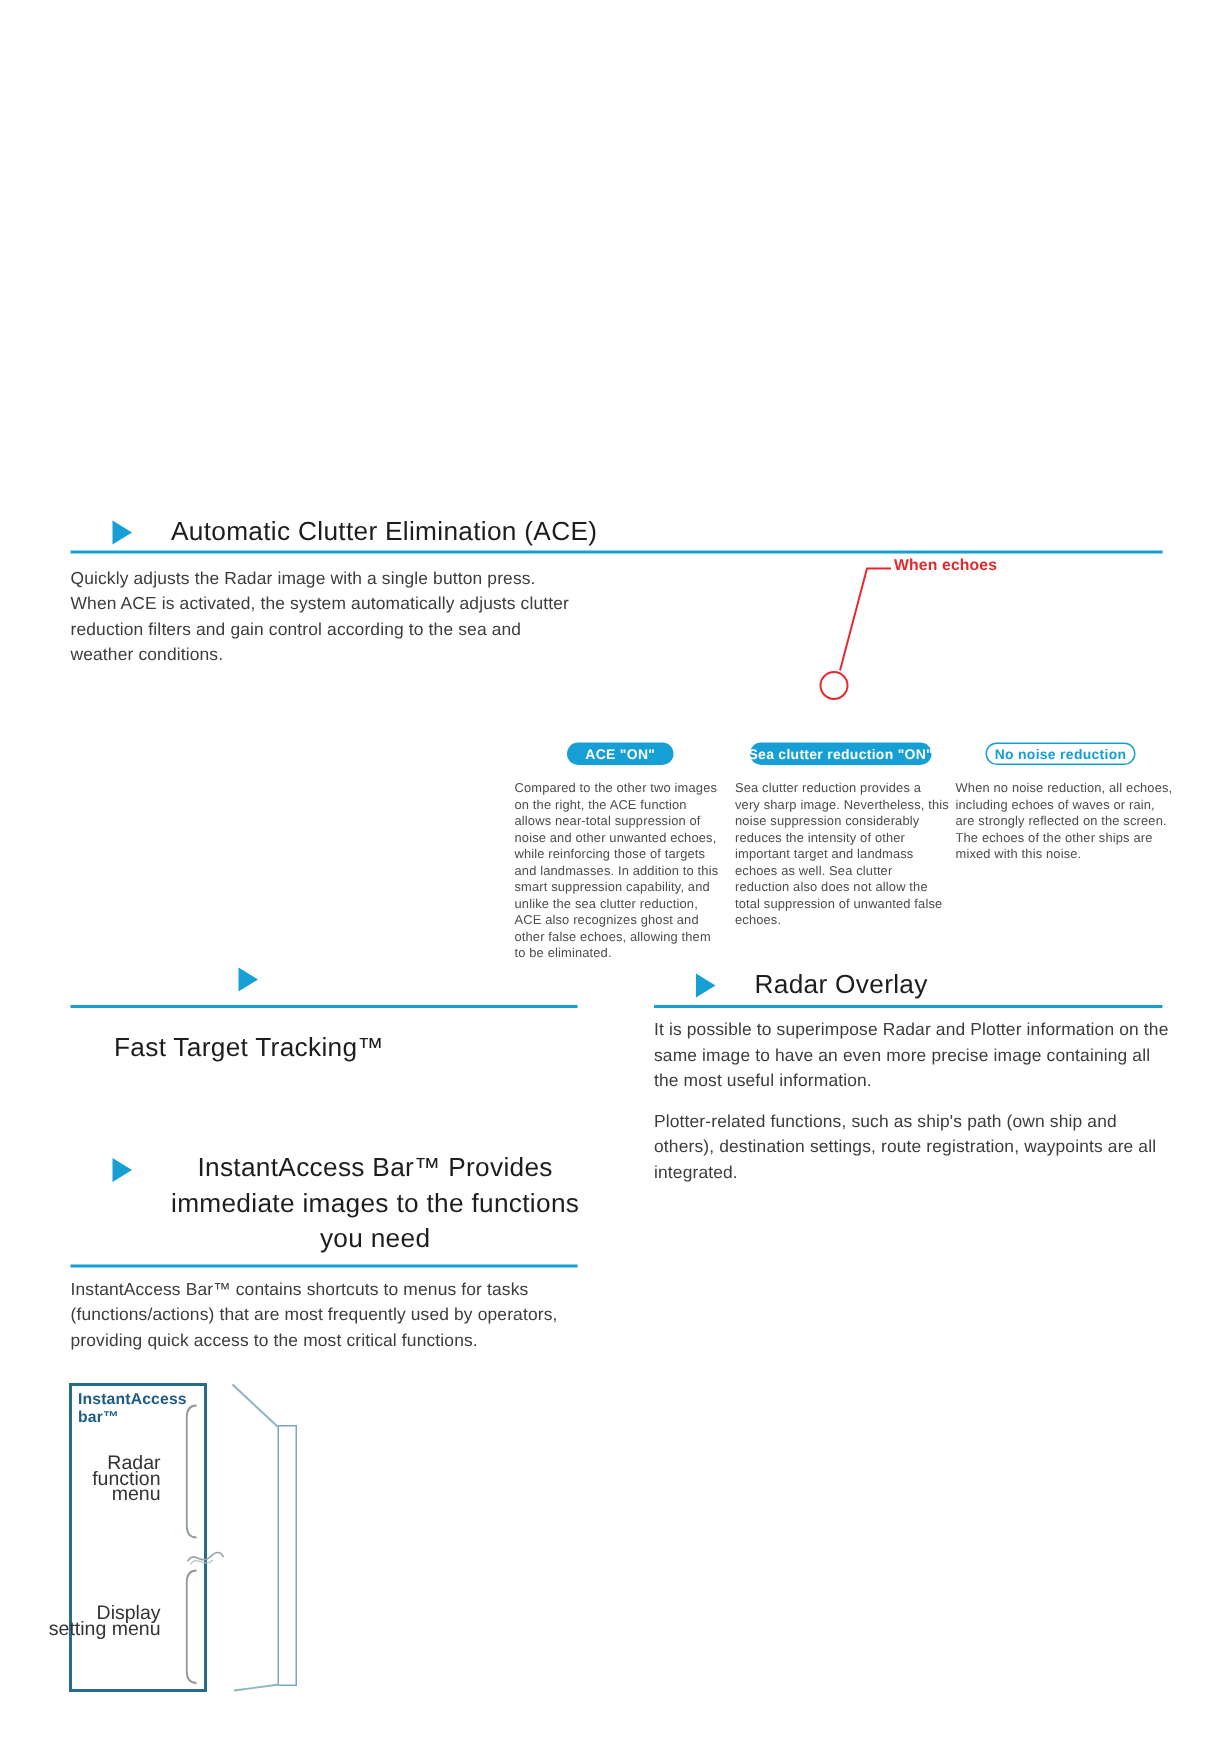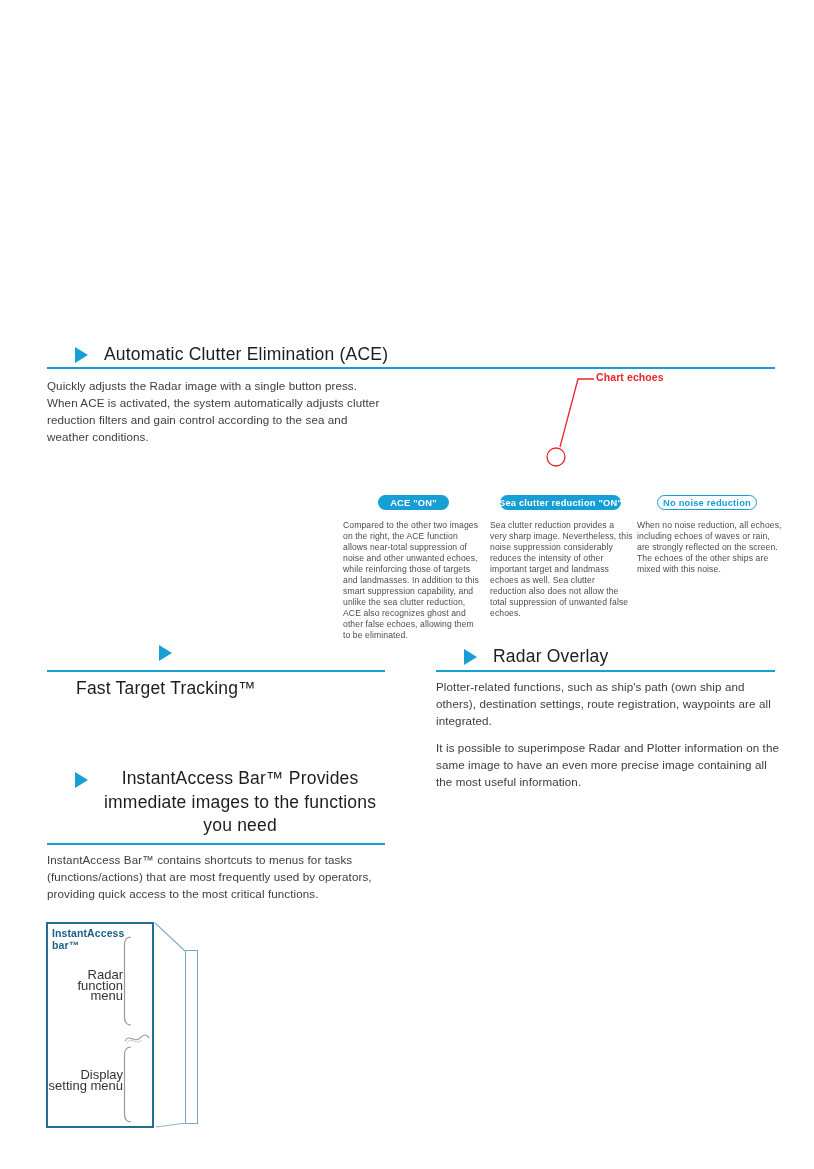--- a/index.html
+++ b/index.html
@@ -10,21 +10,21 @@
     --panel-blue:#7ba6c0;
     --bracket:#8e99a1;
     --head-text:#1d1d1f;
     --body-text:#3c3c3c;
     --cap-text:#4c4c4c;
   }
   html,body{margin:0;padding:0;background:#fff;}
   body{font-family:"Liberation Sans","DejaVu Sans",sans-serif;}
   .page{position:relative;width:814px;height:1169px;background:#fff;overflow:hidden;}
 
-  .sec-head{position:absolute;display:flex;align-items:center;gap:16px;padding-left:28px;}
+  .sec-head{position:absolute;display:flex;align-items:center;gap:26px;padding-left:28px;}
   .sec-head.multi{align-items:flex-start;}
   .tri{width:0;height:0;border-left:13px solid var(--blue);border-top:8px solid transparent;border-bottom:8px solid transparent;flex:0 0 auto;}
   .sec-head.multi .tri{margin-top:5px;}
   .sec-head .ht{margin:0;font-size:17.5px;font-weight:400;color:var(--head-text);letter-spacing:.2px;line-height:23.5px;}
   .ht span{display:block;}
 
   .rule{position:absolute;height:2px;background:var(--blue);}
 
   .body-text{position:absolute;font-size:11.6px;line-height:17px;color:var(--body-text);letter-spacing:.1px;}
   .body-text p{margin:0 0 10px 0;}
@@ -32,41 +32,41 @@
   .pill{position:absolute;height:15px;border-radius:8px;display:flex;align-items:center;justify-content:center;
         font-size:9.3px;font-weight:700;letter-spacing:.2px;box-sizing:border-box;white-space:nowrap;}
   .pill.filled{background:var(--blue);color:#fff;}
   .pill.outlined{border:1.6px solid var(--blue);color:var(--blue);background:#fff;}
 
   .caption{position:absolute;font-size:8.6px;line-height:11px;color:var(--cap-text);letter-spacing:.1px;}
 
   .ghost-label{position:absolute;left:596px;top:371px;color:var(--red);font-size:10.5px;font-weight:700;letter-spacing:.1px;}
   .ghost-art{position:absolute;left:540px;top:368px;pointer-events:none;}
 
-  .diag-box{position:absolute;left:46px;top:922px;width:108px;height:206px;border:2px solid var(--diag-border);box-sizing:border-box;background:#fff;}
+  .diag-box{position:absolute;left:46px;top:922px;width:92px;height:206px;border:2px solid var(--diag-border);box-sizing:border-box;background:#fff;}
   .diag-title{margin:3px 0 0 4px;font-size:10.5px;font-weight:700;color:var(--diag-title);letter-spacing:.1px;}
   .diag-label{position:absolute;right:29px;width:78px;text-align:right;font-size:13px;line-height:10.5px;color:#333;}
   .diag-label.top{top:46px;}
   .diag-label.bottom{top:146px;}
   .diag-art{position:absolute;left:40px;top:915px;pointer-events:none;}
 </style>
 </head>
 <body>
 
 <div class="page">
 
   <div class="sec-head" style="left:47px;top:343px;">
     <span class="tri"></span>
     <h2 class="ht">Automatic Clutter Elimination (ACE)</h2>
   </div>
   <div class="rule" style="left:47px;top:367px;width:728px;"></div>
 
   <div class="body-text" style="left:47px;top:377px;width:340px;">Quickly adjusts the Radar image with a single button press. When ACE is activated, the system automatically adjusts clutter reduction filters and gain control according to the sea and weather conditions.</div>
 
-  <div class="ghost-label">Chart echoes</div>
+  <div class="ghost-label">When echoes</div>
   <svg class="ghost-art" width="140" height="112" viewBox="540 368 140 112">
     <polyline points="594,379 578,379 560,447" fill="none" stroke="#e8262c" stroke-width="1.3"></polyline>
     <circle cx="556" cy="457" r="9" fill="none" stroke="#e8262c" stroke-width="1.3"></circle>
   </svg>
 
   <div class="pill filled" style="left:378px;top:495px;width:71px;">ACE  "ON"</div>
   <div class="pill filled" style="left:500px;top:495px;width:121px;">Sea clutter reduction "ON"</div>
   <div class="pill outlined" style="left:657px;top:495px;width:100px;">No noise reduction</div>
 
   <div class="caption" style="left:343px;top:520px;width:137px;">Compared to the other two images on the right, the ACE function allows near-total suppression of noise and other unwanted echoes, while reinforcing those of targets and landmasses. In addition to this smart suppression capability, and unlike the sea clutter reduction, ACE also recognizes ghost and other false echoes, allowing them to be eliminated.</div>
@@ -78,22 +78,22 @@
     <h2 class="ht">Fast Target Tracking™</h2>
   </div>
   <div class="rule" style="left:47px;top:670px;width:338px;"></div>
 
   <div class="sec-head" style="left:436px;top:645px;">
     <span class="tri"></span>
     <h2 class="ht">Radar Overlay</h2>
   </div>
   <div class="rule" style="left:436px;top:670px;width:339px;"></div>
   <div class="body-text" style="left:436px;top:678px;width:350px;">
+    <p>It is possible to superimpose Radar and Plotter information on the same image to have an even more precise image containing all the most useful information.</p>
     <p>Plotter-related functions, such as ship's path (own ship and others), destination settings, route registration, waypoints are all integrated.</p>
-    <p>It is possible to superimpose Radar and Plotter information on the same image to have an even more precise image containing all the most useful information.</p>
   </div>
 
   <div class="sec-head multi" style="left:47px;top:767px;text-align:center;">
     <span class="tri"></span>
     <h2 class="ht">
       <span>InstantAccess Bar™ Provides</span>
       <span>immediate images to the functions</span>
       <span>you need</span>
     </h2>
   </div>

